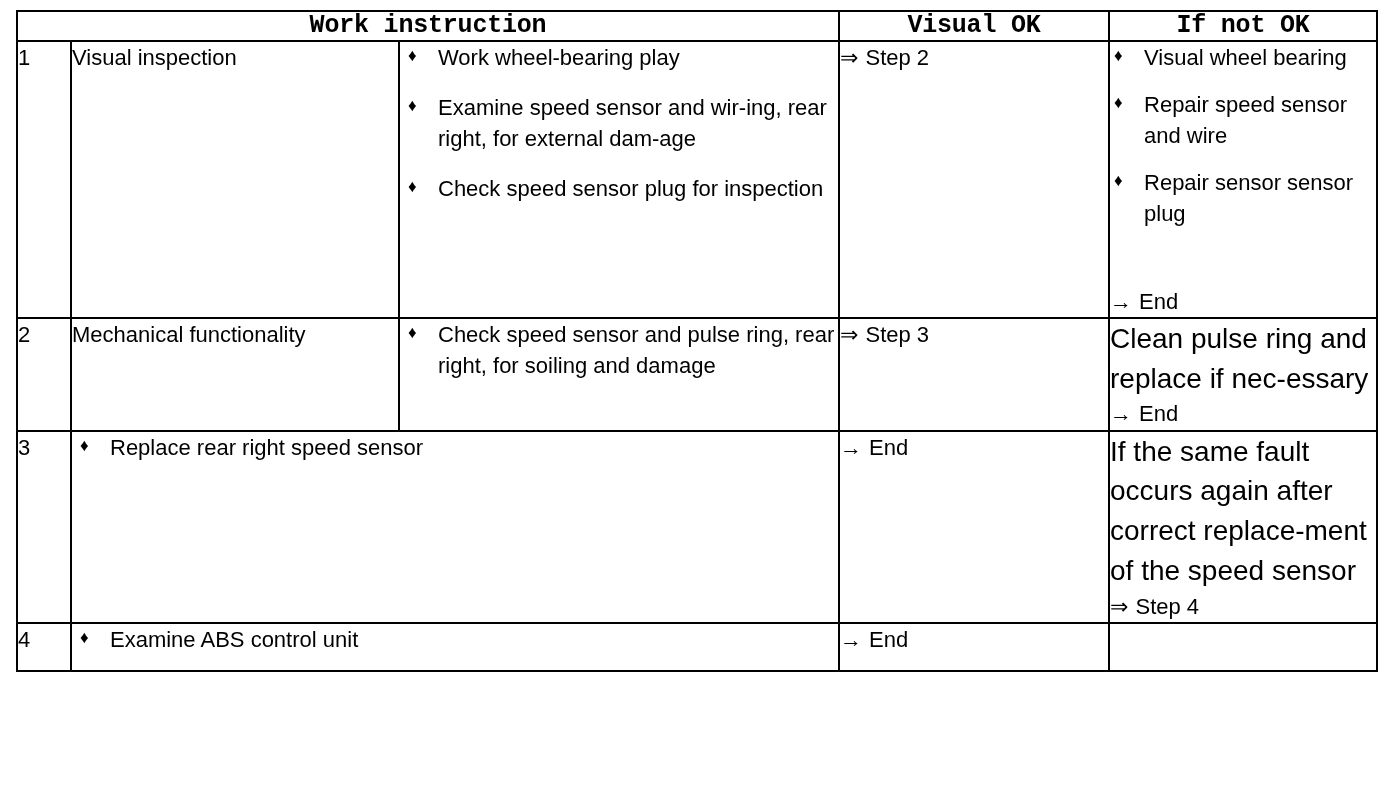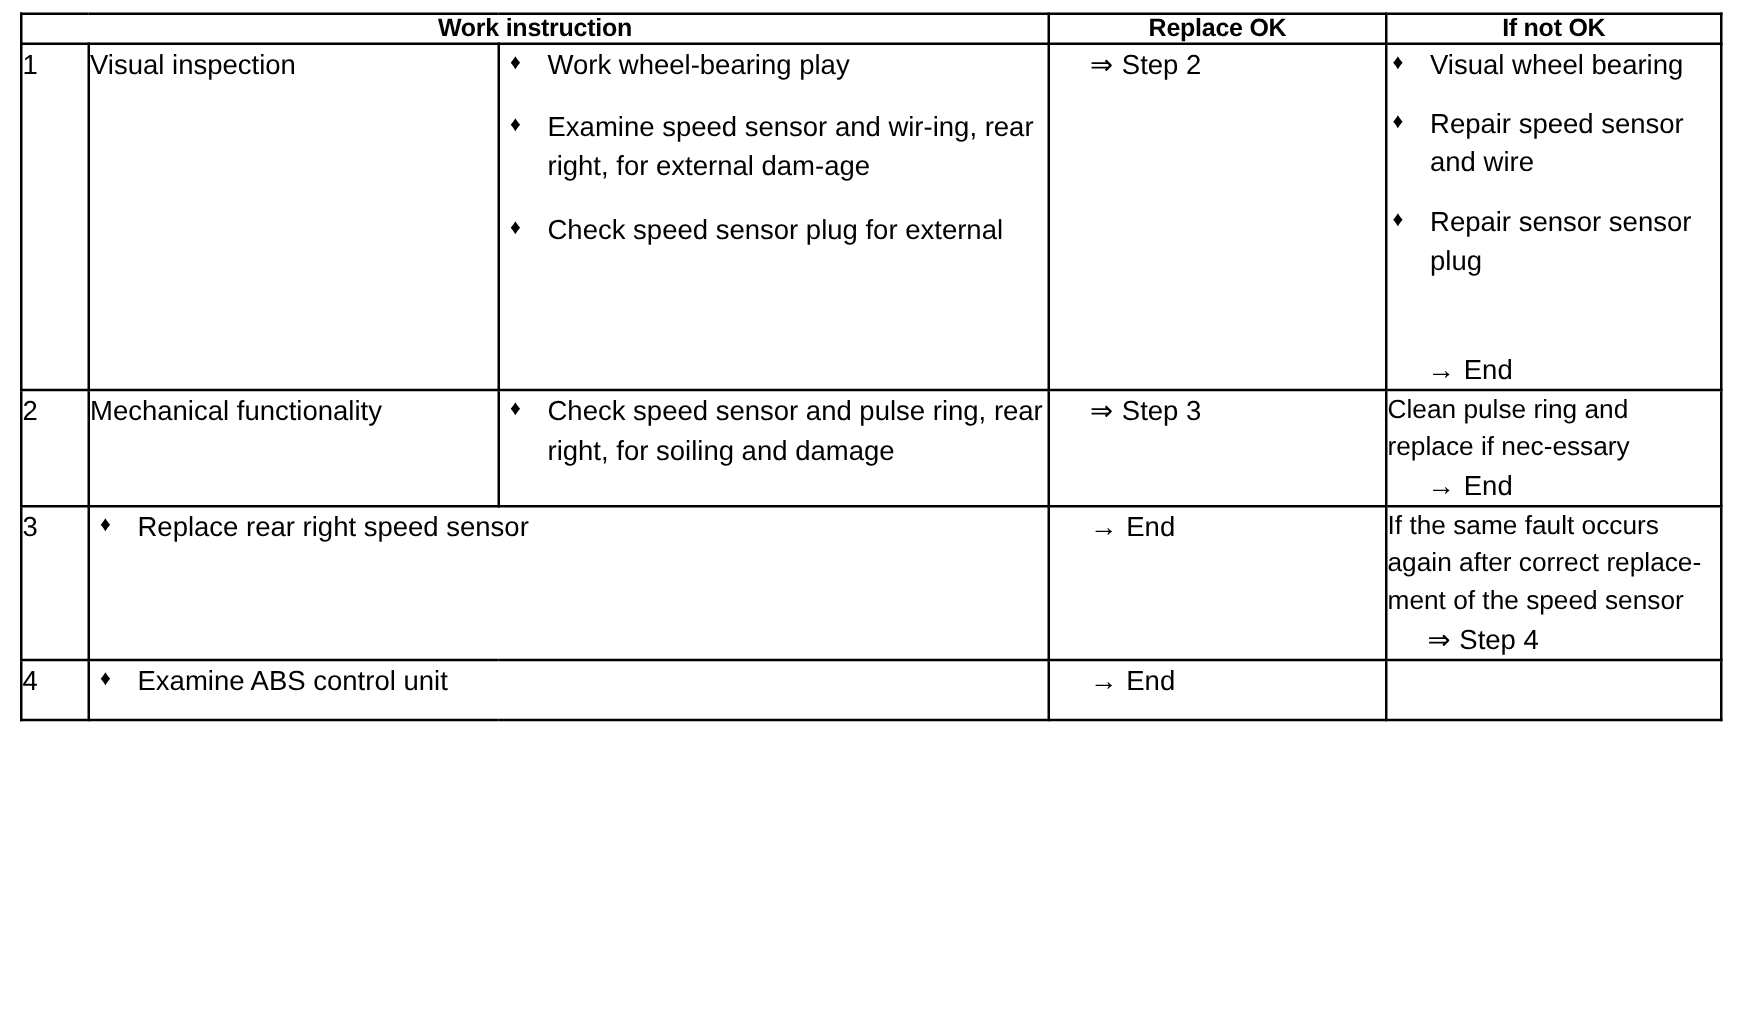--- a/index.html
+++ b/index.html
@@ -48,25 +48,26 @@
   
   col.c-num     { width: 54px; }
   col.c-task    { width: 328px; }
   col.c-detail  { width: 440px; }
   col.c-okay    { width: 270px; }
   col.c-notokay { width: 268px; }
 
   
   .hdr-cell {
     font-weight: bold;
-    font-size: 20px;
+    font-size: 25px;
     line-height: 1.1;
     letter-spacing: -0.2px;
     padding: 10px 0 12px 14px;
     white-space: nowrap;
+    font-family: Liberation Mono, monospace;
   }
 
   
   .cell {
     font-size: 22px;
     line-height: 1.42;
     padding: 12px 12px 14px 14px;
   }
 
   .cell-num {
@@ -126,33 +127,32 @@
     top: 0;
     font-size: 17px;
     line-height: 1.65;
   }
 
   
   .flow {
     font-size: 22px;
     line-height: 1.42;
     white-space: nowrap;
-    padding-left: 32px;
   }
   .flow .arrow {
     display: inline-block;
     margin-right: 7px;
   }
 
   .gap-before-end {
     margin-top: 56px;
   }
 
   .note-text {
-    font-size: 21px;
+    font-size: 28px;
     line-height: 1.42;
   }
 
   .empty-cell {
     height: 46px;
   }
 </style>
 </head>
 <body>
 
@@ -163,21 +163,21 @@
       <col class="c-num">
       <col class="c-task">
       <col class="c-detail">
       <col class="c-okay">
       <col class="c-notokay">
     </colgroup>
 
     <thead>
       <tr>
         <th class="hdr-cell" colspan="3">Work instruction</th>
-        <th class="hdr-cell">Replace OK</th>
+        <th class="hdr-cell">Visual OK</th>
         <th class="hdr-cell">If not OK</th>
       </tr>
     </thead>
 
     <tbody>
 
       <tr>
         <td class="cell-num">1</td>
 
         <td class="cell">Visual inspection</td>
@@ -187,21 +187,21 @@
             <li>
               <span class="bullet">♦</span>
               <span>Work wheel-bearing play</span>
             </li>
             <li>
               <span class="bullet">♦</span>
               <span>Examine speed sensor and wir-​ing, rear right, for external dam-​age</span>
             </li>
             <li>
               <span class="bullet">♦</span>
-              <span>Check speed sensor plug for external</span>
+              <span>Check speed sensor plug for inspection</span>
             </li>
           </ul>
         </td>
 
         <td class="cell">
           <div class="flow">
             <span class="arrow">⇒</span><span>Step 2</span>
           </div>
         </td>
 

